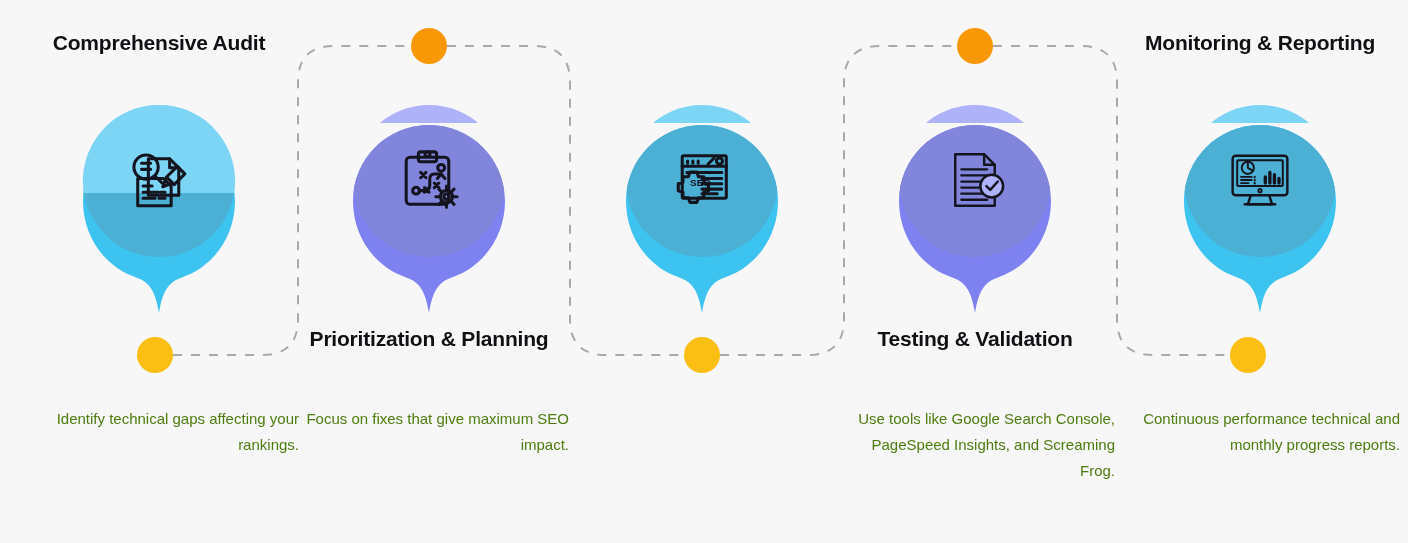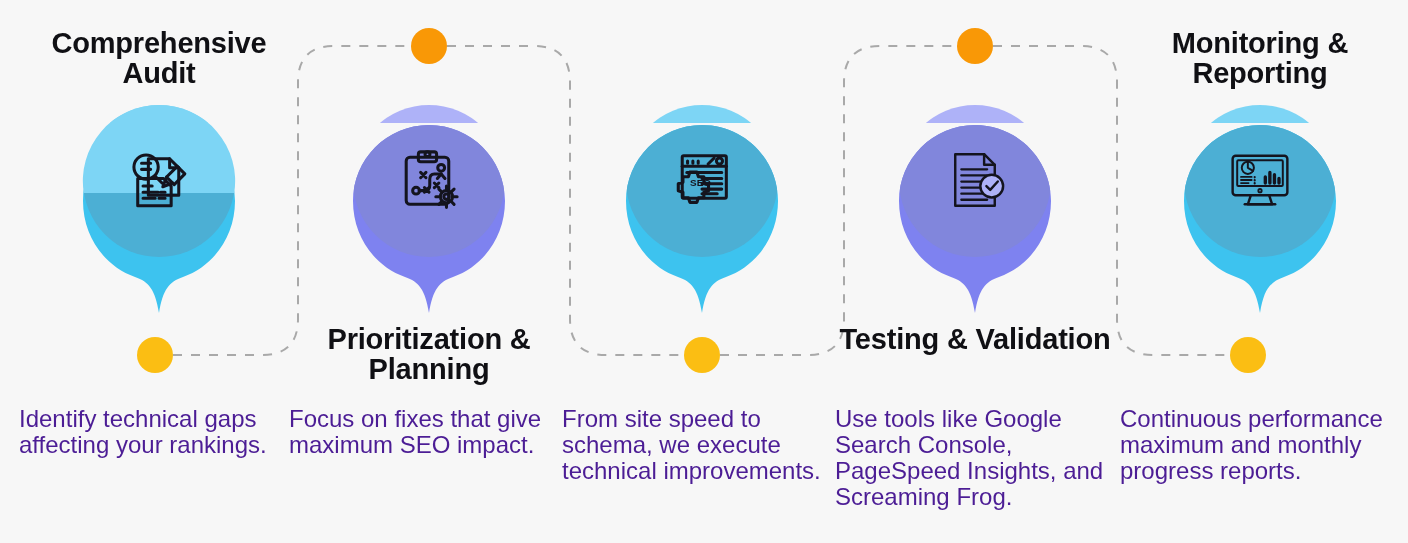--- a/index.html
+++ b/index.html
@@ -47,21 +47,21 @@
     top: 0;
     height: 543px;
     z-index: 3;
   }
 
   .step-title {
     position: absolute;
     left: 0; width: 280px;
     text-align: center;
     font-weight: 700;
-    font-size: 29px;
+    font-size: 21px;
     line-height: 30px;
     color: #101014;
     letter-spacing: -0.2px;
   }
   .step.up   .step-title { top: 28px; }
   .step.down .step-title { top: 324px; }
 
   
   .marker {
     position: absolute;
@@ -89,24 +89,24 @@
     stroke-width: 4;
     stroke-linecap: round;
     stroke-linejoin: round;
   }
 
   
   .step-desc {
     position: absolute;
     left: 0; width: 280px;
     top: 406px;
-    text-align: left;
-    font-size: 24px;
+    text-align: right;
+    font-size: 15px;
     line-height: 26px;
-    color: #4c1d95;
+    color: #4d7c0f;
   }
 </style>
 </head>
 <body>
 
 <div id="stage">
 
   <svg id="connector-layer" viewBox="0 0 1408 543" xmlns="http://www.w3.org/2000/svg">
     <path class="connector-path" d="M 173 355 L 262 355 Q 298 355 298 319 L 298 82 Q 298 46 334 46 L 411 46"></path>
     <path class="connector-path" d="M 447 46 L 534 46 Q 570 46 570 82 L 570 319 Q 570 355 606 355 L 684 355"></path>
@@ -229,21 +229,20 @@
           <circle cx="73" cy="25" r="4"></circle>
           <path d="M58 29 l8 -8"></path>
           <path d="M30 40 h46 M50 48 h26 M50 55 h26 M50 62 h26 M50 68 h20"></path>
 
           <path d="M46 38 l7 0 l2 -6 l9 0 l2 6 l7 0 l0 7 l6 2 l0 9 l-6 2 l0 7 l-7 0 l-2 6 l-9 0 l-2 -6 l-7 0 l0 -7 l-6 -2 l0 -9 l6 -2 z" transform="translate(-22,7) scale(1.02)"></path>
           <text x="48" y="58" text-anchor="middle" font-family="'Liberation Sans', sans-serif" font-size="13" font-weight="700" fill="#14141E" stroke="none">SEO</text>
         </svg>
       </div>
     </div>
 
-    <div class="step-desc">From site speed to schema, we execute technical improvements.</div>
   </div>
 
   <div class="step down" style="left:835px;">
     <div class="step-title">Testing &amp; Validation</div>
 
     <div class="marker">
       <svg viewBox="0 0 160 212" xmlns="http://www.w3.org/2000/svg">
         <defs>
           <clipPath id="clipTeardrop4">
             <path d="M80 212 C 76 188 70 181 56 176 C 25 165 4 135 4 100 C 4 58 38 24 80 24 C 122 24 156 58 156 100 C 156 135 135 165 104 176 C 90 181 84 188 80 212 Z"></path>
@@ -299,16 +298,16 @@
           <path d="M34 34 v-8 M34 34 l7 4" stroke-width="2.6"></path>
 
           <path d="M25 46 h14 M25 50 h14 M25 54 h10" stroke-width="2.4"></path>
           <path d="M43 46 v0.5 M43 50 v0.5 M43 54 v0.5" stroke-width="2.8"></path>
 
           <path d="M57 54 v-8 M63 54 v-14 M69 54 v-11 M75 54 v-6" stroke-width="4.4"></path>
         </svg>
       </div>
     </div>
 
-    <div class="step-desc">Continuous performance maximum and monthly progress reports.</div>
+    <div class="step-desc">Continuous performance technical and monthly progress reports.</div>
   </div>
 
 </div>
 
 </body></html>

